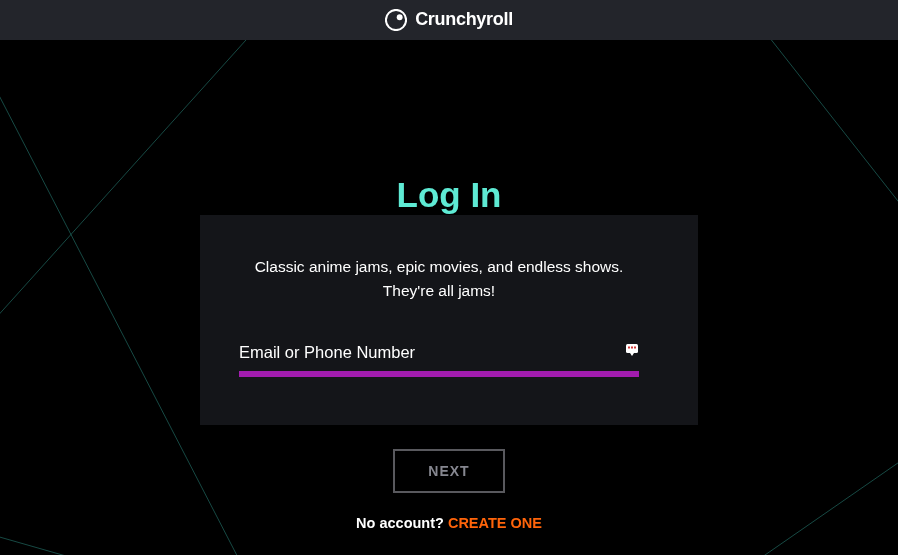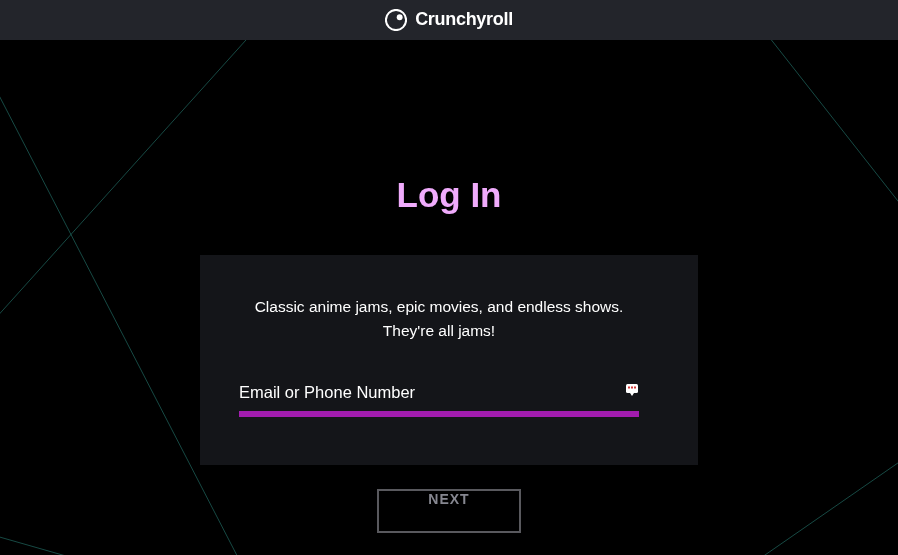--- a/index.html
+++ b/index.html
@@ -51,24 +51,23 @@
     }
     .content {
       position: relative;
       z-index: 5;
       display: flex;
       flex-direction: column;
       align-items: center;
       padding-top: 135px;
     }
     .page-title {
-      color: #f0abfc;
+      color: #5eead4;
       font-size: 35px;
       font-weight: 600;
-      margin-bottom: 40px;
     }
     .card {
       background: #141519;
       width: 498px;
       padding: 40px 40px 48px 20px;
       display: flex;
       flex-direction: column;
       align-items: center;
     }
     .tagline {
@@ -103,31 +102,31 @@
     }
     .suffix-icon {
       position: absolute;
       right: 0;
       top: 0;
       width: 14px;
       height: 14px;
     }
     .next-btn {
       margin-top: 24px;
-      width: 144px;
+      width: 112px;
       height: 44px;
       background: transparent;
       border: 2px solid #59595e;
       color: #868790;
       font-size: 14px;
       font-weight: 700;
       letter-spacing: 1px;
       cursor: pointer;
       display: flex;
-      align-items: flex-start;
+      align-items: center;
       justify-content: center;
     }
     .signup-row {
       margin-top: 22px;
       color: #ffffff;
       font-size: 14.5px;
       font-weight: 600;
     }
     .create-link {
       color: #ff640a;

